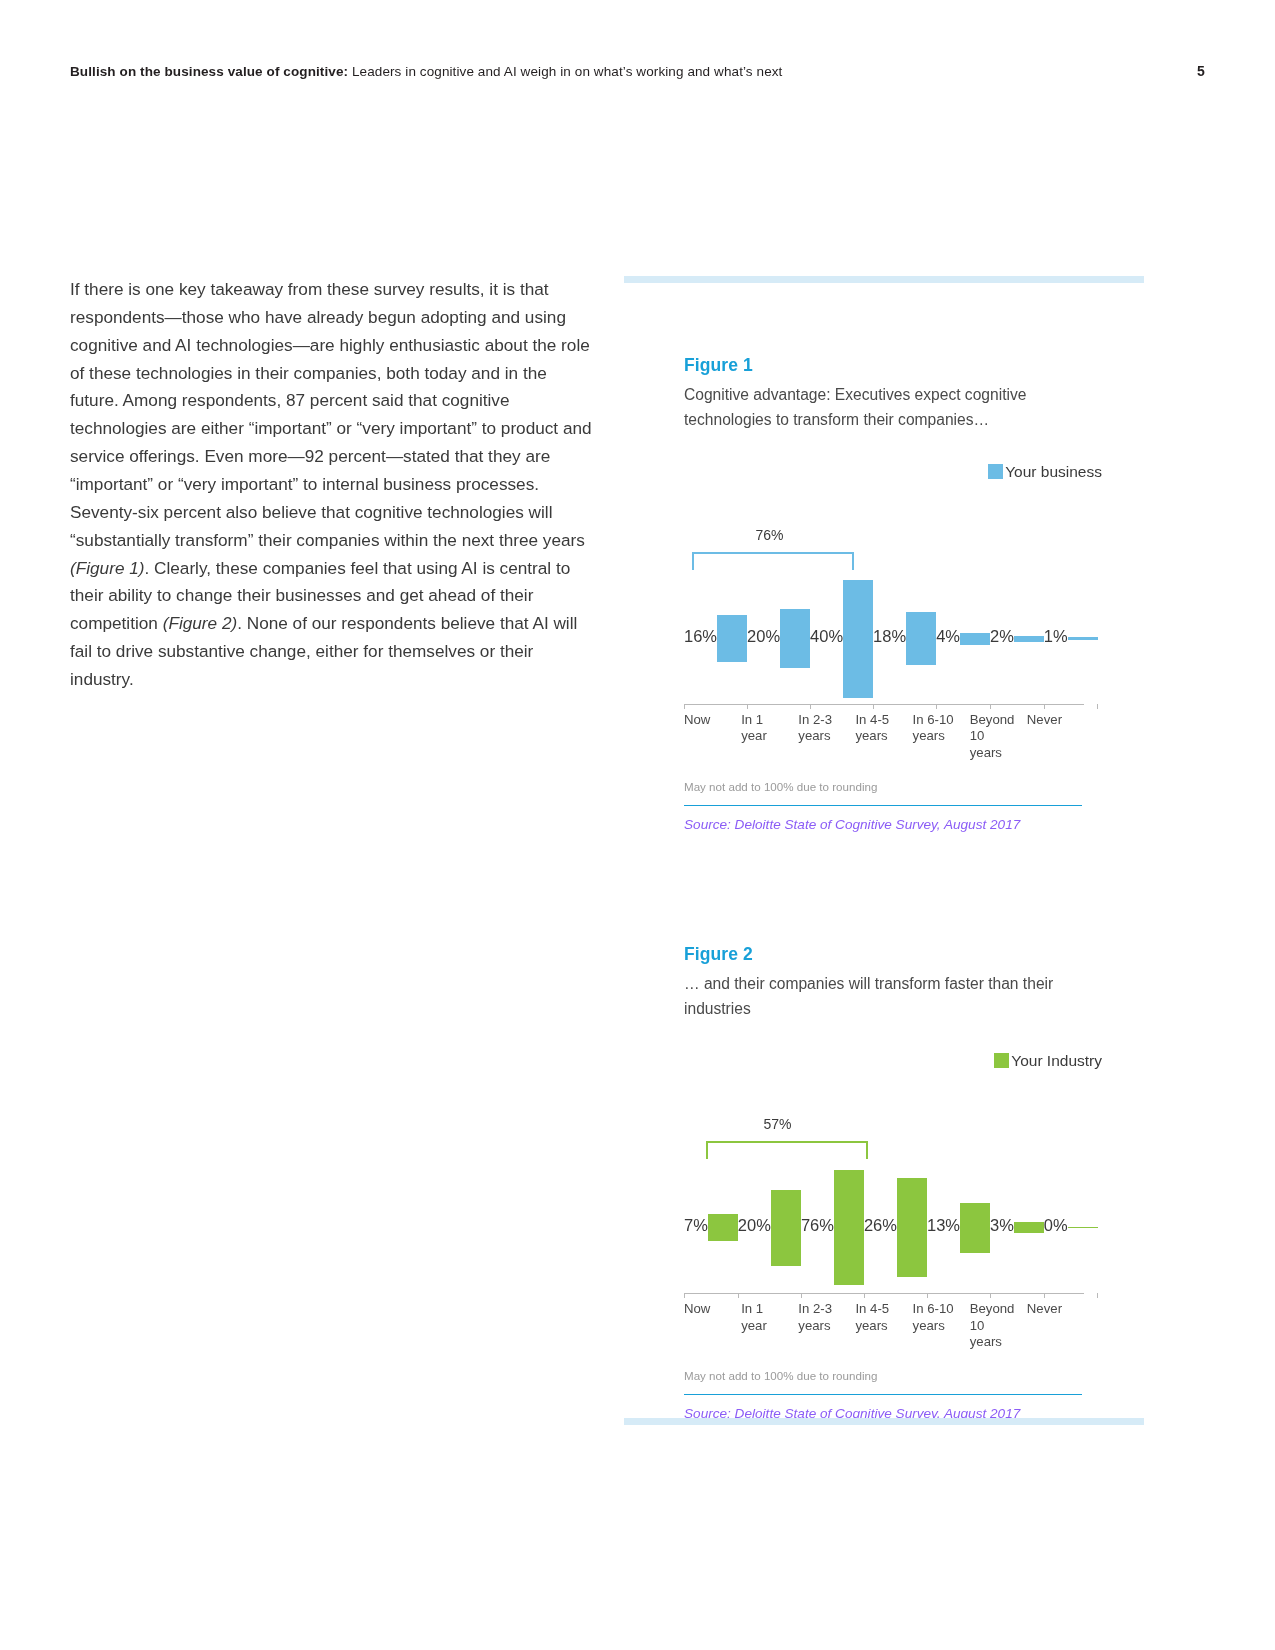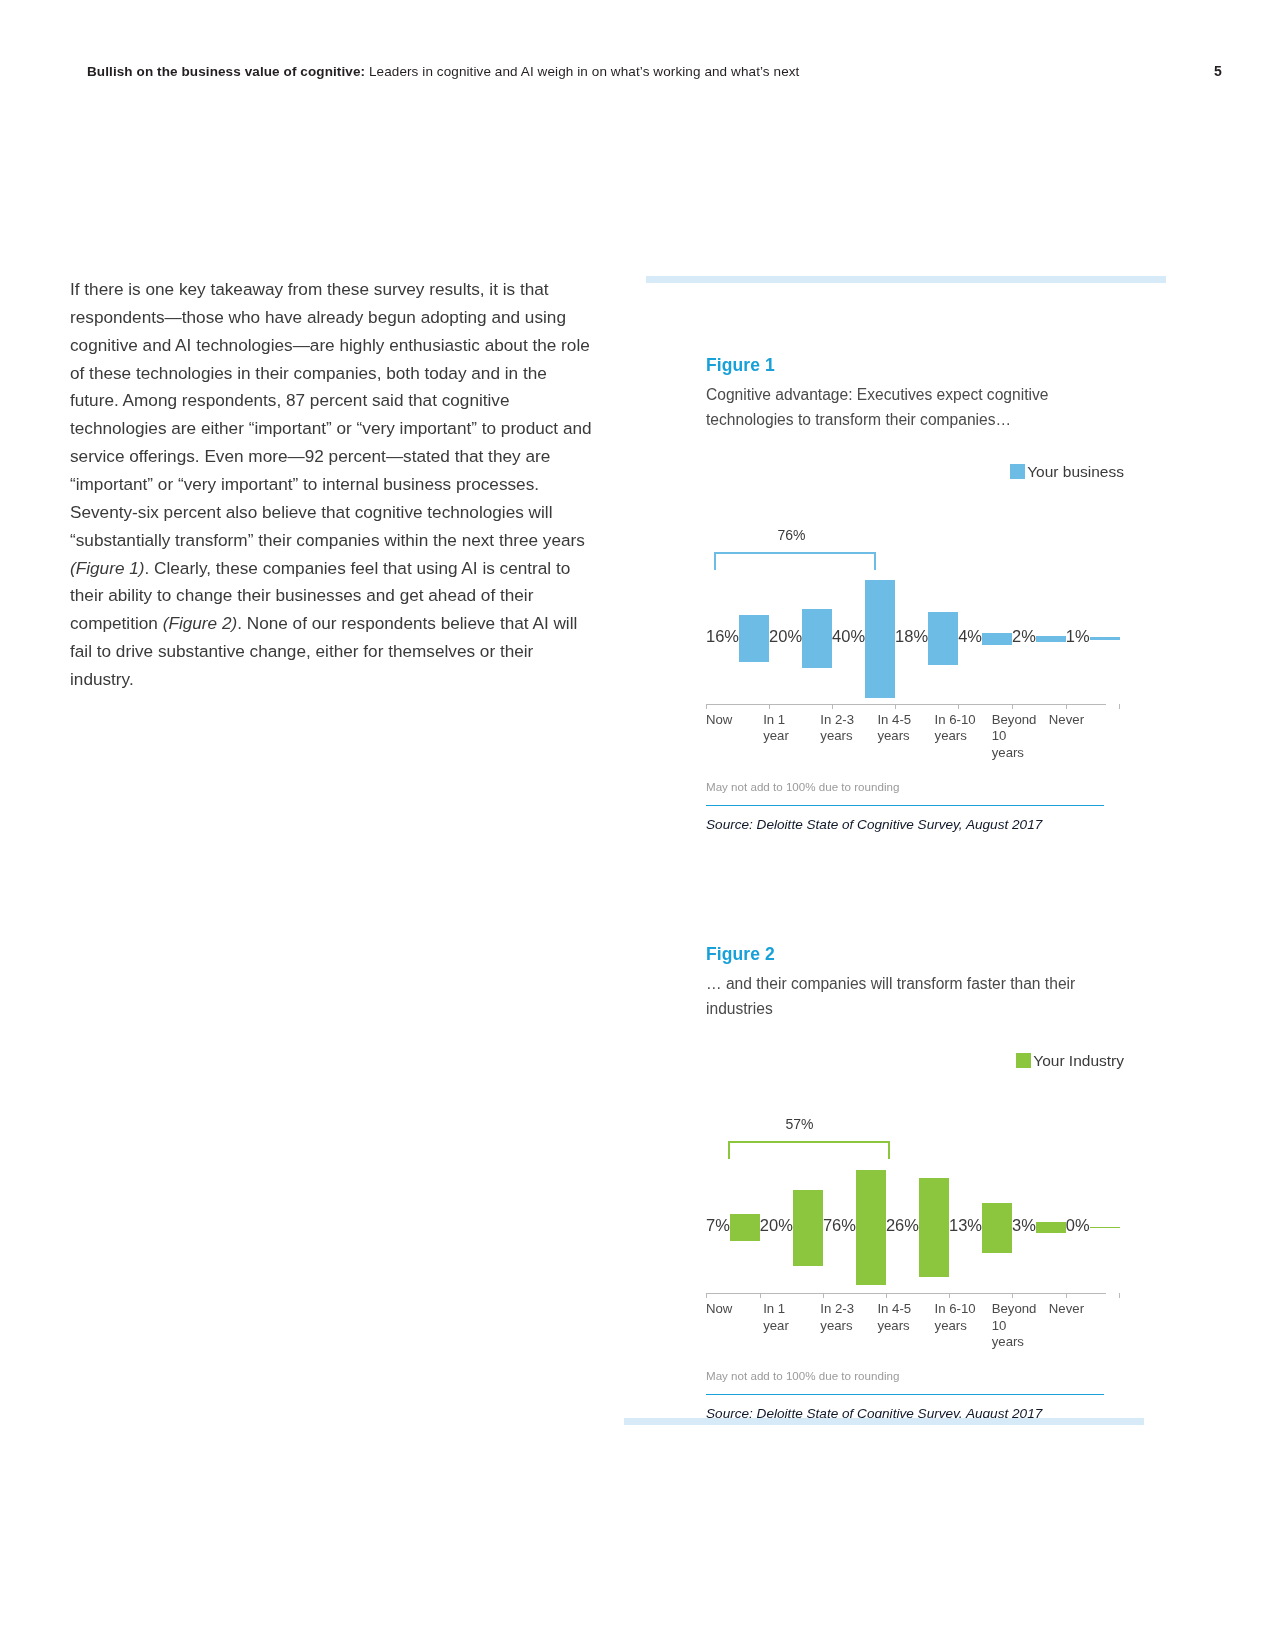--- a/index.html
+++ b/index.html
@@ -10,21 +10,21 @@
     color:#3b3b3b;
     position:relative;
     overflow:hidden;
   }
   .page { position:relative; width:1275px; height:1650px; }
 
   
   .runhead {
     position:absolute; left:70px; top:63px; width:1135px;
     display:flex; align-items:baseline; justify-content:space-between;
-    font-size:13.5px; color:#231f20; letter-spacing:.1px;margin-left:17px;
+    font-size:13.5px; color:#231f20; letter-spacing:.1px;
   }
   .runhead .rh-text { white-space:nowrap; }
   .runhead .rh-bold { font-weight:bold; }
   .runhead .rh-rest { font-weight:normal; }
   .runhead .rh-page { font-weight:bold; font-size:14px; }
 
   
   .page-title {
     position:absolute; left:68px; top:126px;
     font-size:46px; font-weight:300; color:#1a1a1a;
@@ -33,21 +33,21 @@
   }
 
   
   .bodycol {
     position:absolute; left:70px; top:276px; width:528px;
     font-size:17.2px; line-height:1.62; color:#3a3a3a;
   }
   .bodycol em { font-style:italic; }
 
   
-  .figcol { position:absolute; left:646px; top:276px; width:520px; }
+  .figcol { position:absolute; left:624px; top:276px; width:520px; }
   .rule-top, .rule-bottom {
     height:7px; background:#d6ebf7; width:520px;
   }
   .rule-bottom { position:absolute; left:624px; top:1418px; }
 
   .figure { position:relative; }
   .fig-inner { padding-left:60px; padding-right:0px; }
   .fig-label {
     color:#18A0D8; font-weight:bold; font-size:17.5px; letter-spacing:.1px;
   }
@@ -90,21 +90,21 @@
   .bar-val { font-size:16.5px; color:#3a3a3a; margin-bottom:4px; }
   .bar { width:30px; background:#6CBCE5; }
   .bar.green { background:#8CC63F; }
 
   .xlabels { position:relative; width:400px; display:flex; margin-top:7px; }
   .xlab { flex:1; font-size:13.2px; color:#4a4a4a;
           line-height:1.28; }
 
   .fignote { font-size:11.6px; color:#9b9b9b; margin-top:18px; }
   .figsrc-rule { border-top:1.5px solid #18A0D8; margin-top:12px; width:398px; }
-  .figsrc { font-size:13.6px; color:#0f172a; font-style:italic; margin-top:11px; }
+  .figsrc { font-size:13.6px; color:#8b5cf6; font-style:italic; margin-top:11px; }
 </style>
 </head>
 <body>
 
 <div class="page">
 
   <div class="runhead">
     <div class="rh-text"><span class="rh-bold">Bullish on the business value of cognitive:</span><span class="rh-rest"> Leaders in cognitive and AI weigh in on what’s working and what’s next</span></div>
     <div class="rh-page">5</div>
   </div>

